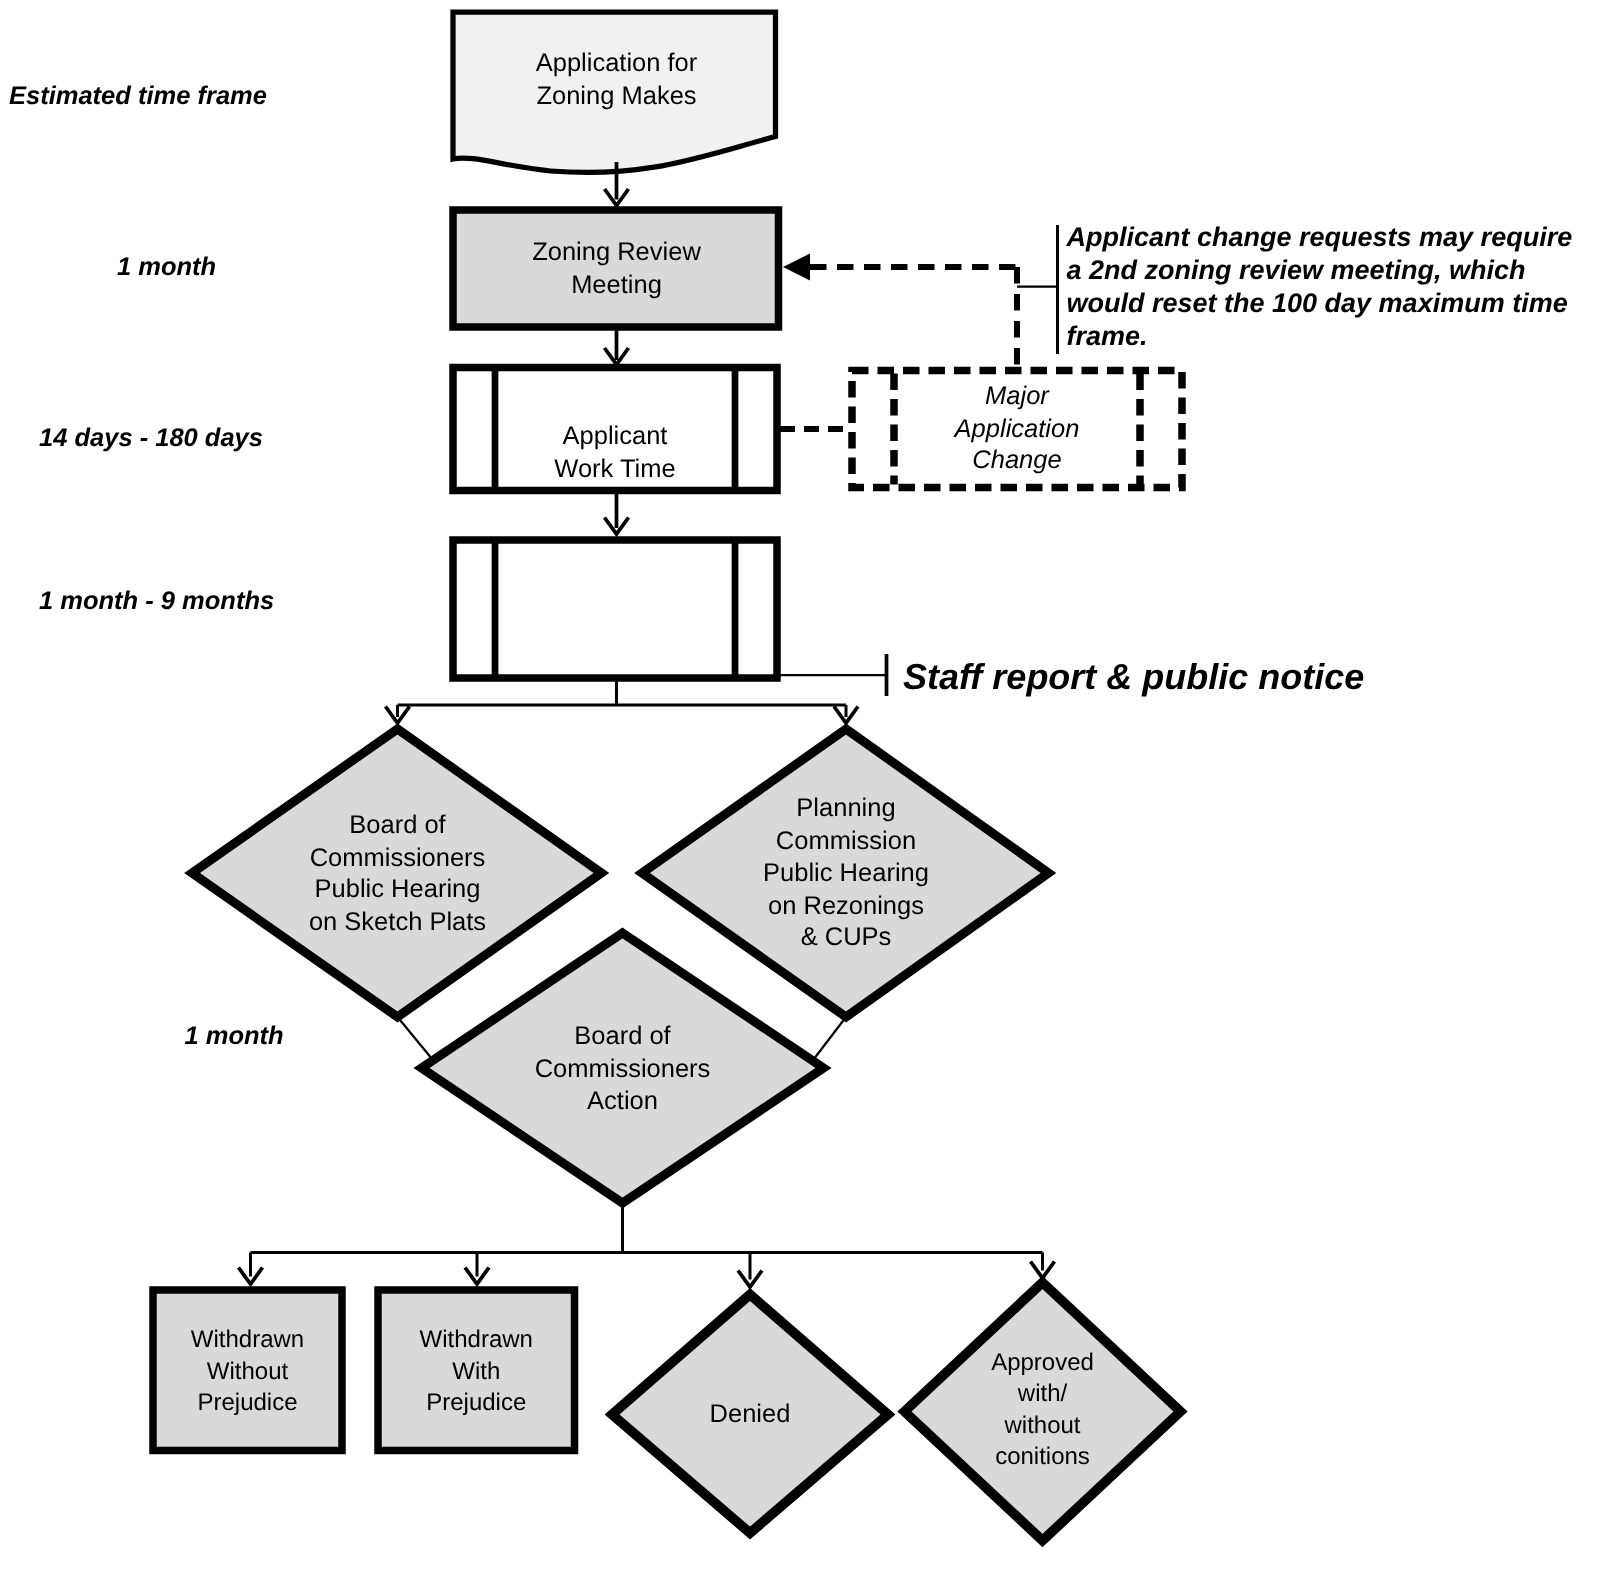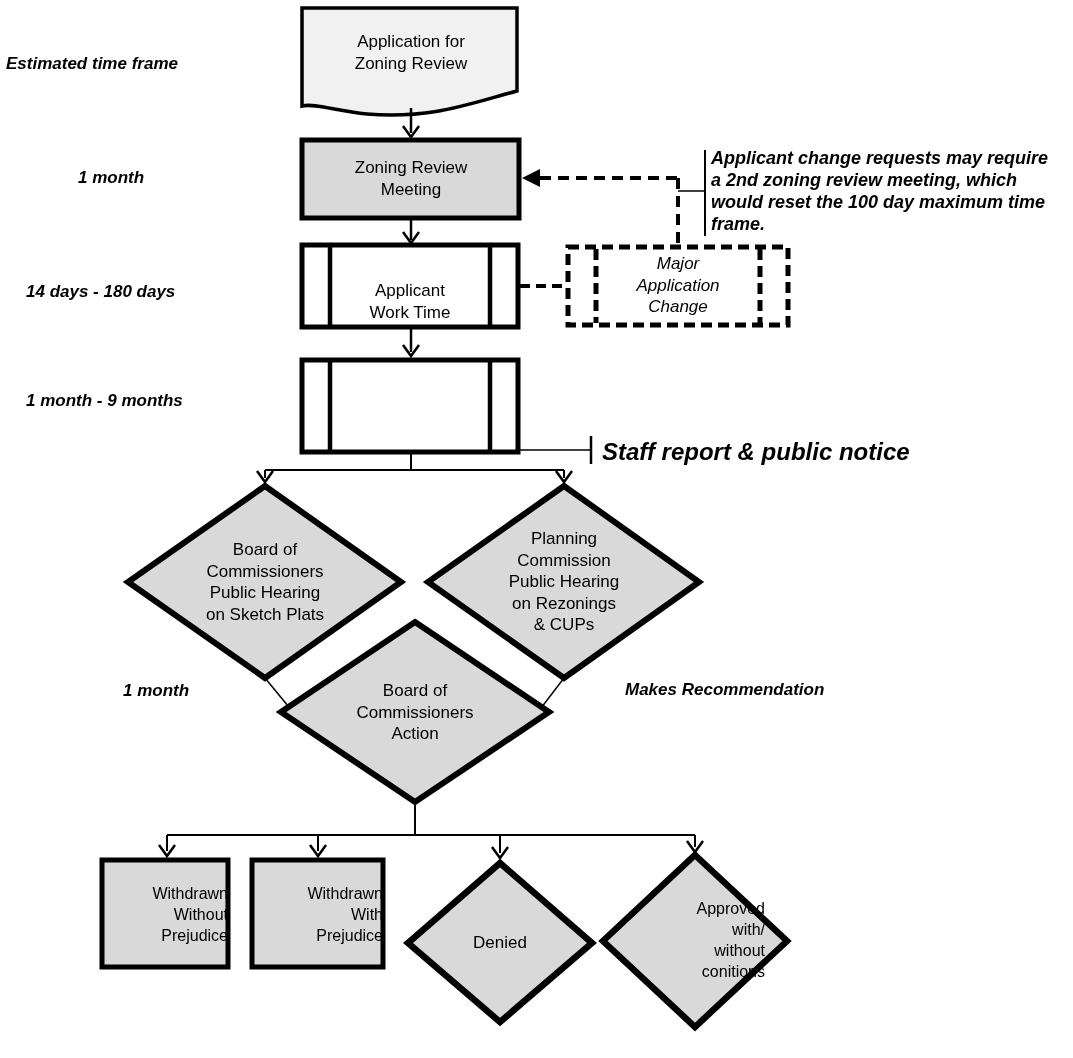--- a/index.html
+++ b/index.html
@@ -14,21 +14,21 @@
   .lbl{
     position:absolute;
     color:#000;
     white-space:pre-line;
   }
   .node-lbl{
     font-size:17px;
     line-height:21.5px;
     text-align:center;
   }
-  .node-lbl.sm{font-size:16px;line-height:21px;text-align:right;}
+  .node-lbl.sm{font-size:16px;line-height:21px;}
   .node-lbl.it{font-style:italic;}
   .ann{
     font-style:italic;
     font-weight:bold;
     font-size:17px;
     line-height:22px;
   }
   .ann.note{font-size:18px;line-height:22px;}
   .ann.staff{font-size:24px;}
 </style>
@@ -110,29 +110,28 @@
     <rect x="252" y="860" width="131" height="107" fill="#d9d9d9" stroke="#000" stroke-width="5"></rect>
     <polygon points="500,863 592,943 500,1022 408,943" fill="#d9d9d9" stroke="#000" stroke-width="6.5"></polygon>
     <polygon points="695,855 787,941 695,1027 603,941" fill="#d9d9d9" stroke="#000" stroke-width="6.5"></polygon>
   </svg>
 
   <div class="lbl ann" style="left:6px;top:53px;width:240px;">Estimated time frame</div>
   <div class="lbl ann" style="left:78px;top:167px;">1 month</div>
   <div class="lbl ann" style="left:26px;top:281px;">14 days - 180 days</div>
   <div class="lbl ann" style="left:26px;top:390px;">1 month - 9 months</div>
   <div class="lbl ann" style="left:123px;top:680px;">1 month</div>
-  <div class="lbl ann" style="left:625px;top:679px;width:280px;">Makes Recommendation</div>
   <div class="lbl ann staff" style="left:602px;top:441px;">Staff report &amp; public notice</div>
   <div class="lbl ann note" style="left:711px;top:147px;width:360px;">Applicant change requests may require
 a 2nd zoning review meeting, which
 would reset the 100 day maximum time
 frame.</div>
 
   <div class="lbl node-lbl" style="left:311px;top:31px;width:200px;">Application for
-Zoning Review</div>
+Zoning Makes</div>
   <div class="lbl node-lbl" style="left:311px;top:157px;width:200px;">Zoning Review
 Meeting</div>
   <div class="lbl node-lbl" style="left:310px;top:280px;width:200px;">Applicant
 Work Time</div>
   <div class="lbl node-lbl it" style="left:578px;top:253px;width:200px;">Major
 Application
 Change</div>
   <div class="lbl node-lbl" style="left:165px;top:539px;width:200px;">Board of
 Commissioners
 Public Hearing

